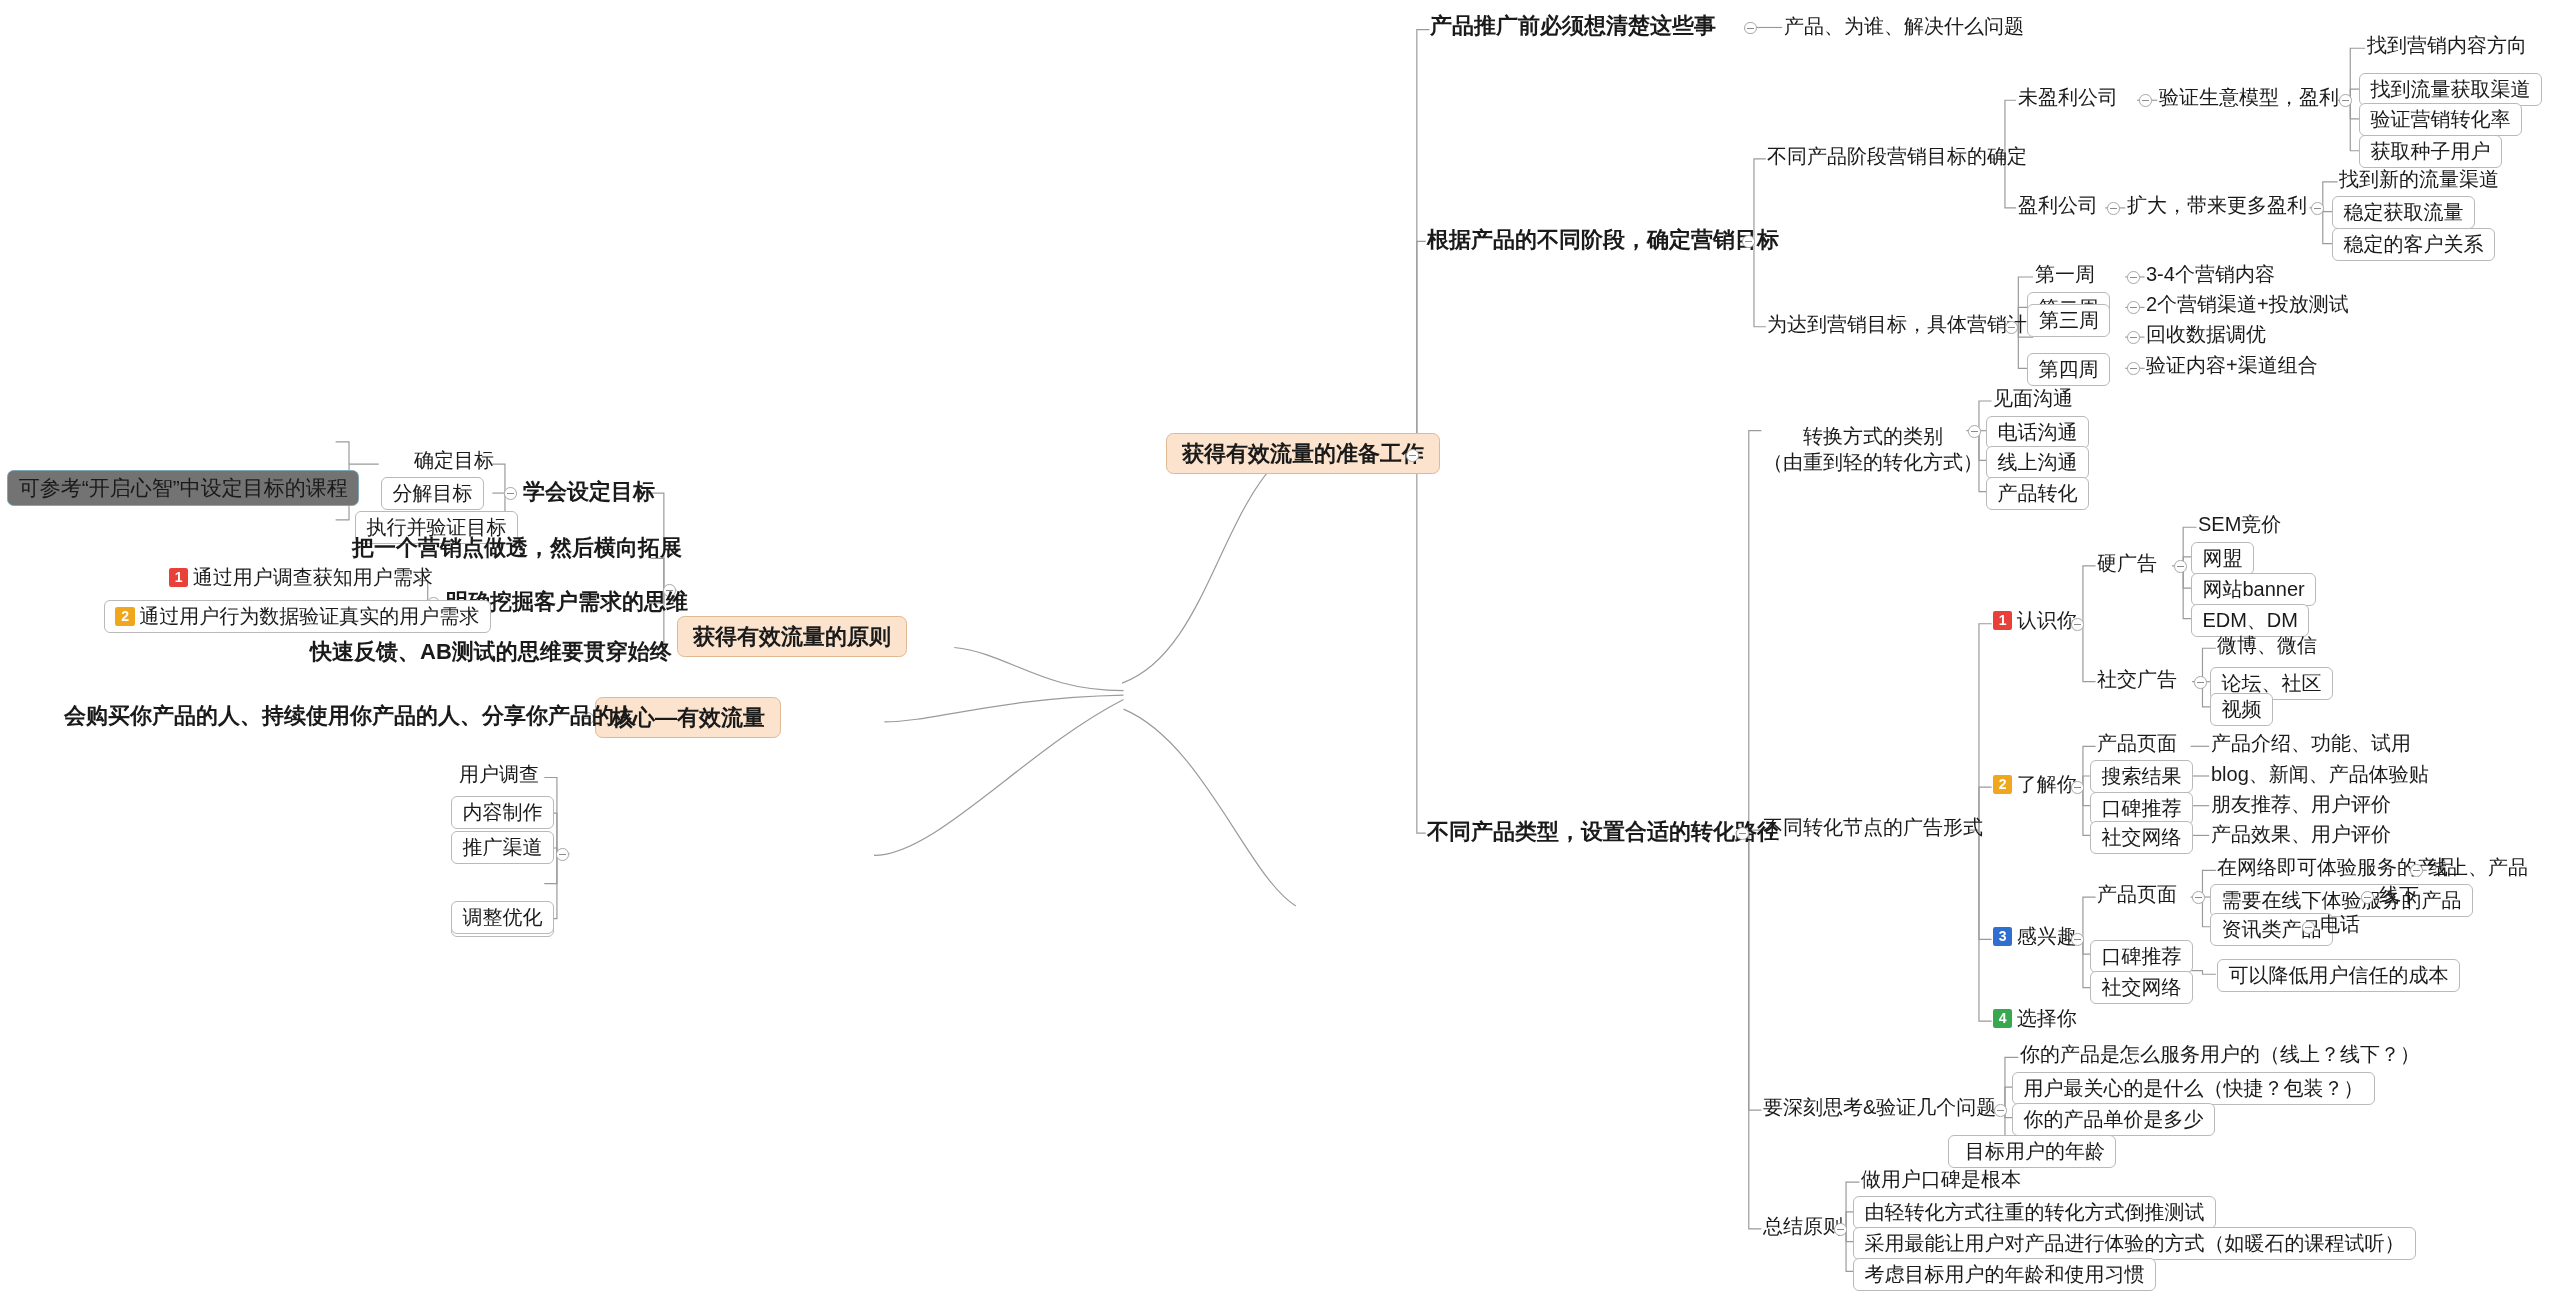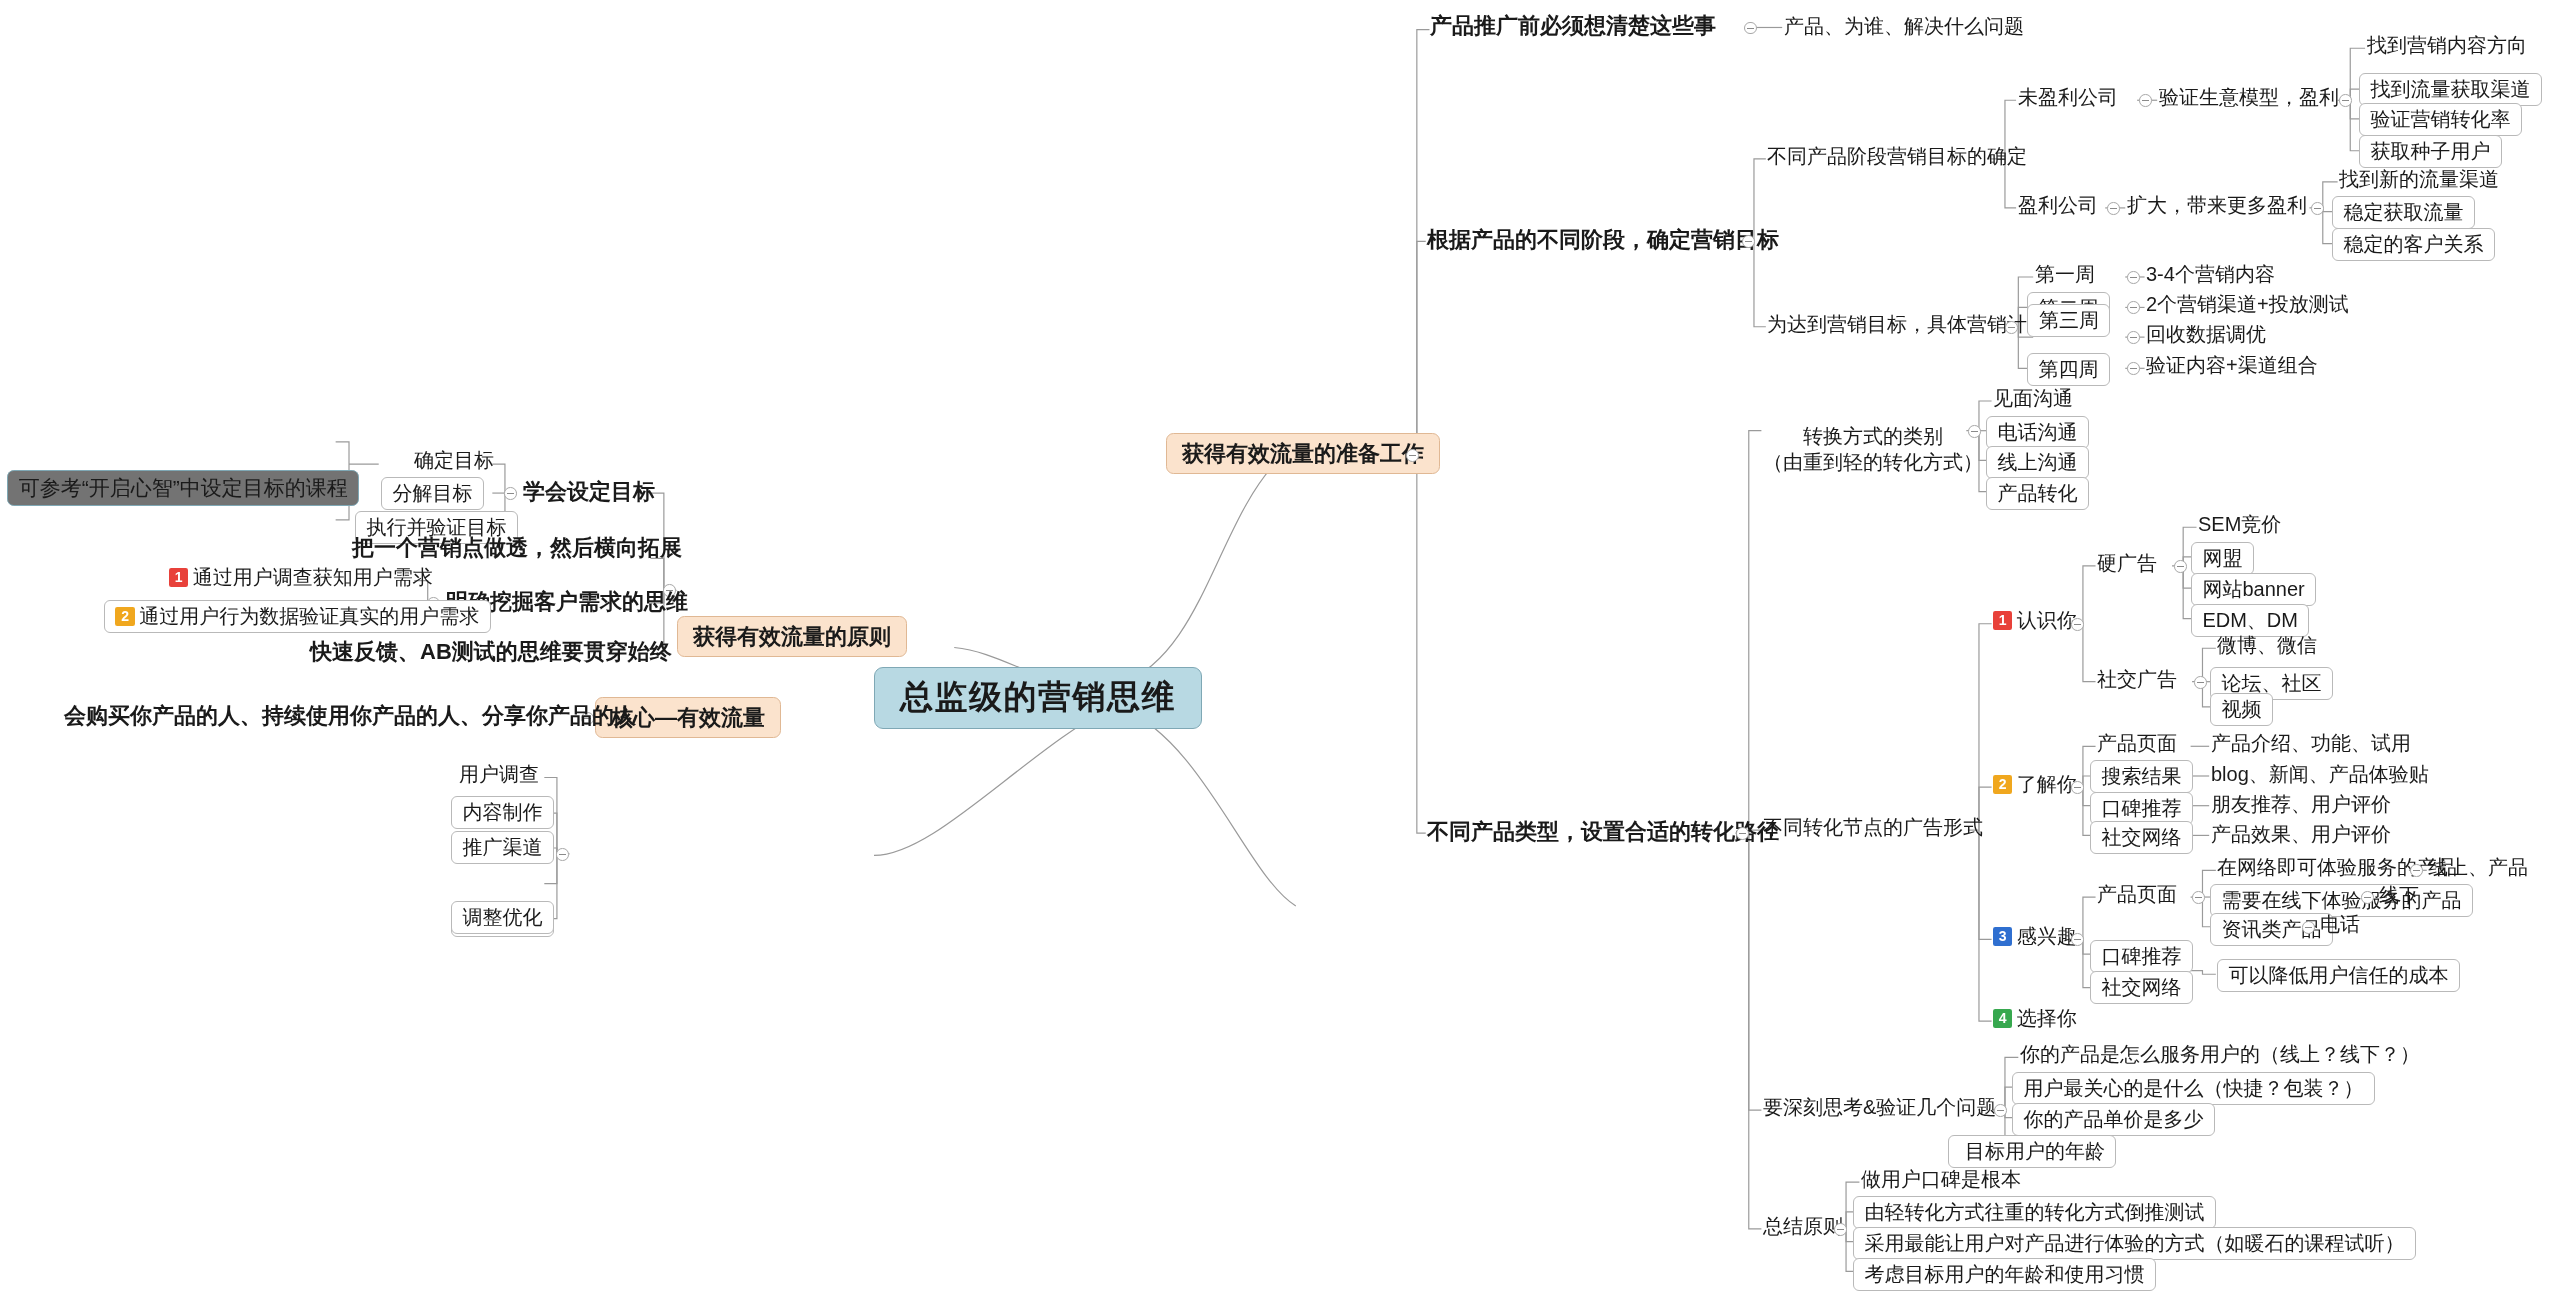--- a/index.html
+++ b/index.html
@@ -220,23 +220,20 @@
       <path d="M800,967 L784,967"></path>
 
       <path d="M767,1150 L750,1150 L750,1047 L733,1047"></path>
       <path d="M750,1150 L750,1095 L733,1095"></path>
       <path d="M750,1150 L750,1142 L733,1142"></path>
       <path d="M750,1150 L750,1190 L733,1190"></path>
       <path d="M750,1150 L750,1237 L733,1237"></path>
     </g>
   </svg>
 
-  <div class="node root" style="left:874px; top:667px;">
-    <span class="txt">总监级的营销思维</span>
-  </div>
 
   <div class="node branch" style="left:677px; top:569px;margin-top:47px;">
     <span class="txt">获得有效流量的原则</span>
   </div>
   <div class="toggle" style="left:663px; top:584px;"></div>
 
   <div class="node bold-l1" style="left:523px; top:479px;">
     <span class="txt">学会设定目标</span>
   </div>
   <div class="toggle" style="left:504px; top:487px;"></div>

